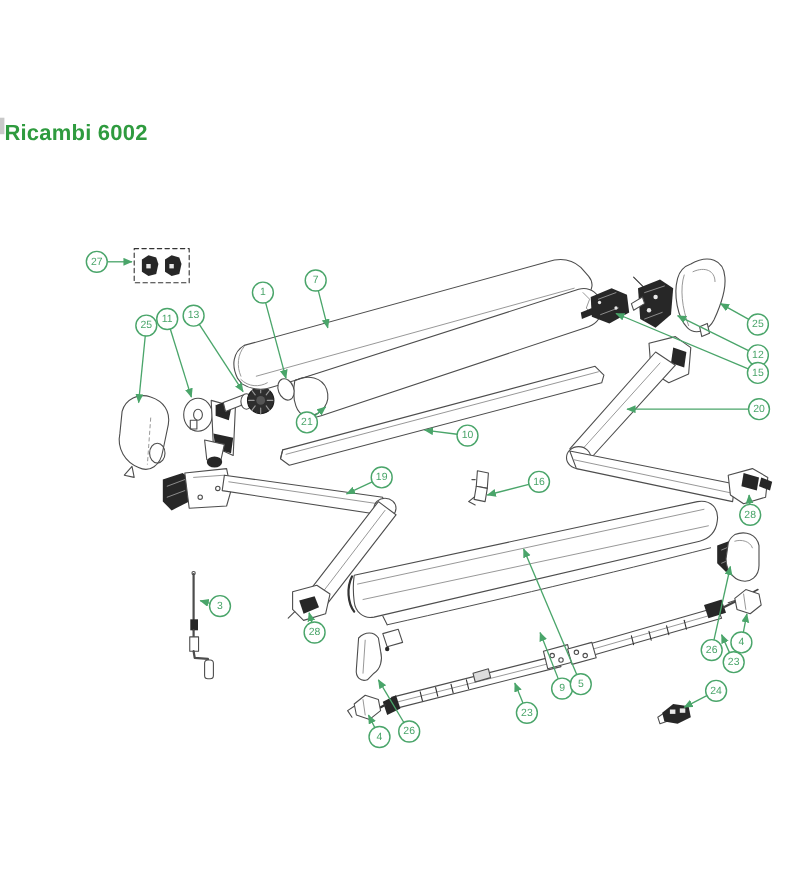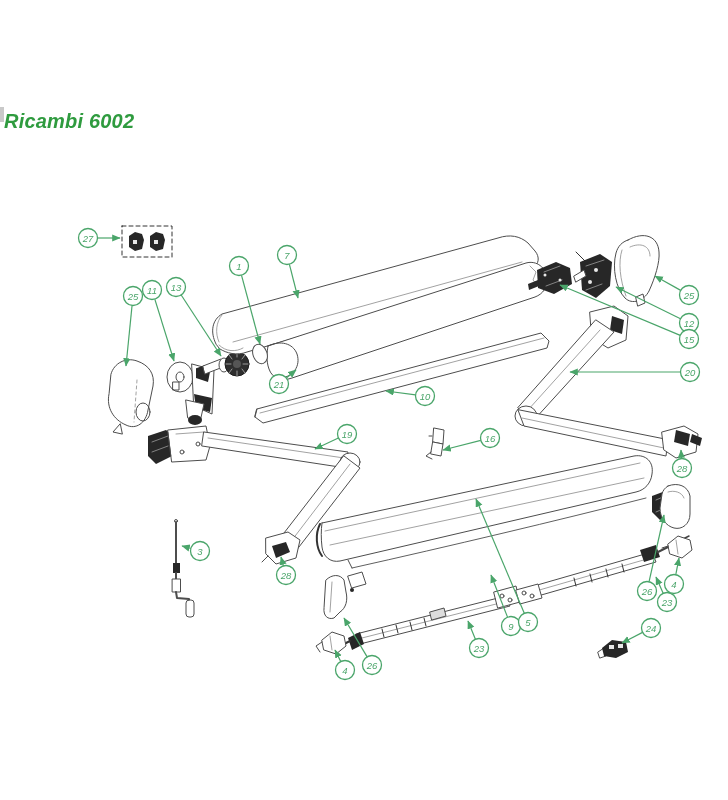--- a/index.html
+++ b/index.html
@@ -1,16 +1,16 @@
 <!DOCTYPE html>
 <html><head>
 <meta charset="utf-8">
 <style>
   html,body{margin:0;padding:0;background:#ffffff;width:728px;height:800px;overflow:hidden;}
-  .page{position:relative;width:728px;height:800px;background:#fff;font-family:"Liberation Sans",sans-serif;font-style:italic;}
+  .page{position:relative;width:728px;height:800px;background:#fff;font-family:"Liberation Sans",sans-serif;}
   .page-title{position:absolute;left:4px;top:110px;font-size:20px;font-weight:700;letter-spacing:.2px;}
   .edge-tick{position:absolute;left:0;top:107px;width:4px;height:15px;background:#c9c9c9;}
   svg{position:absolute;left:0;top:0;}
   .callout-text{font-family:"Liberation Sans",sans-serif;font-size:9.5px;font-weight:400;}
 </style>
 </head>
 <body>
 
 <div class="page">
   <div class="edge-tick"></div>

